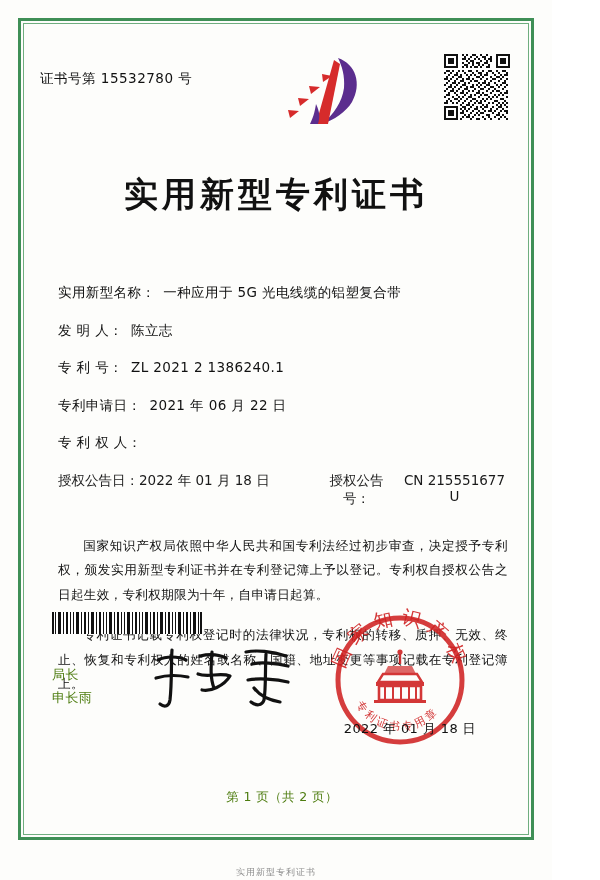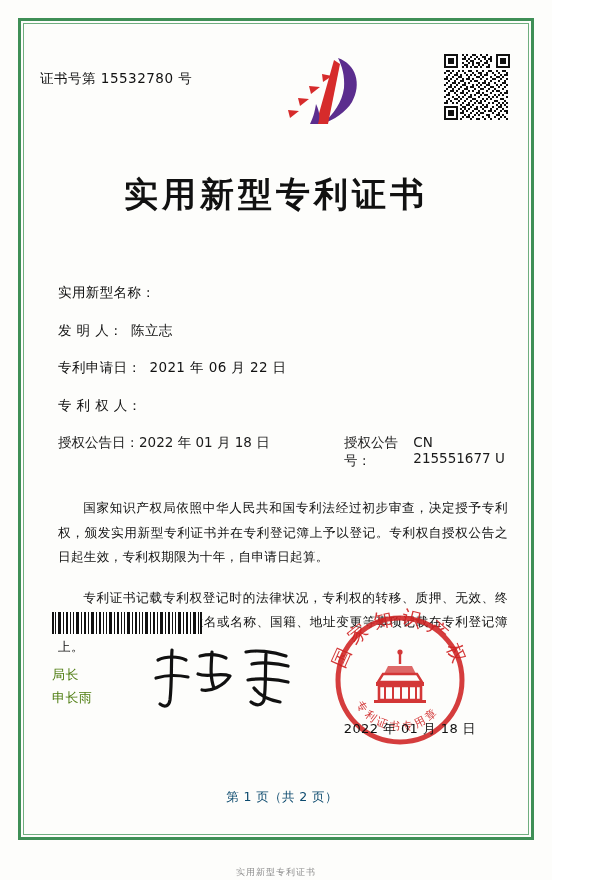--- a/index.html
+++ b/index.html
@@ -112,29 +112,29 @@
   .field .value {
     flex: 1 1 auto;
     padding-left: 8px;
     letter-spacing: 0.4px;
   }
   .field-split {
     display: flex;
     align-items: baseline;
     margin-bottom: 19.5px;
     font-size: 13.5px;
-    gap: 28px;
   }
   .field-split .cell-a {
     flex: 0 0 258px;
     display: flex;
   }
   .field-split .cell-b {
     flex: 1 1 auto;
     display: flex;
+    text-align: center;
   }
 
   
   .body-text {
     margin-top: 26px;
     padding: 0 4px 0 18px;
     font-size: 12.6px;
     line-height: 1.95;
     text-align: justify;
     color: #111;
@@ -194,21 +194,21 @@
     color: #111;
     letter-spacing: 0.4px;
   }
   .page-no {
     position: absolute;
     left: 12px;
     right: 0;
     bottom: -4px;
     text-align: center;
     font-size: 12.5px;
-    color: #0c4a6e;
+    color: #4d7c0f;
     letter-spacing: 0.4px;
   }
   .bottom-strip {
     position: absolute;
     left: 0;
     right: 0;
     bottom: 2px;
     text-align: center;
     font-size: 9px;
     color: #8d8d8d;
@@ -535,27 +535,32 @@
         </svg>
       </div>
     </div>
 
     <div class="title">实用新型专利证书</div>
 
     <div class="fields">
 
       <div class="field">
         <span class="label">实用新型名称：</span>
+        <span class="value">一种应用于 5G 光电线缆的铝塑复合带</span>
       </div>
 
       <div class="field">
         <span class="label">发  明  人：</span>
         <span class="value">陈立志</span>
       </div>
 
+      <div class="field">
+        <span class="label">专  利  号：</span>
+        <span class="value">ZL 2021 2 1386240.1</span>
+      </div>
 
       <div class="field">
         <span class="label">专利申请日：</span>
         <span class="value">2021 年 06 月 22 日</span>
       </div>
 
       <div class="field">
         <span class="label">专 利 权 人：</span>
       </div>
 

